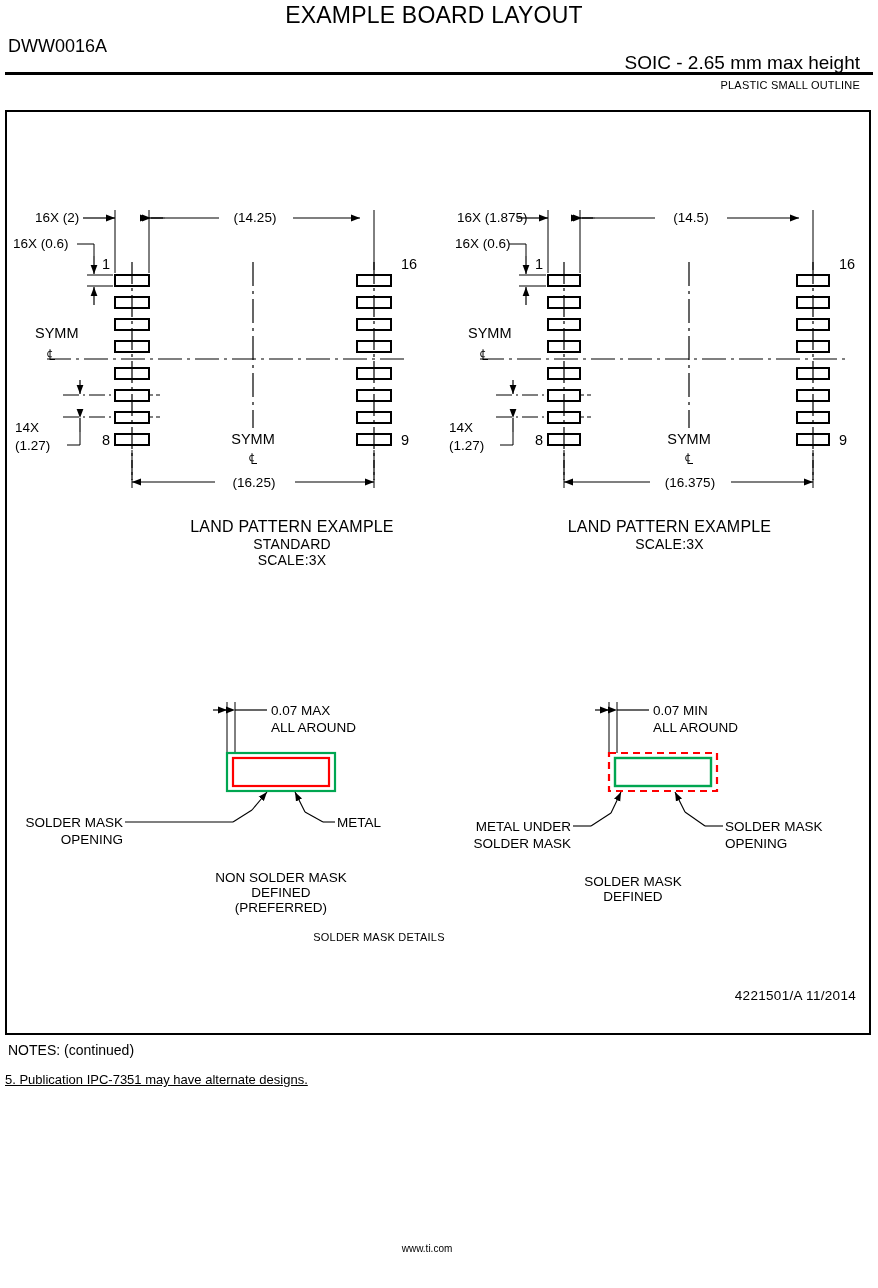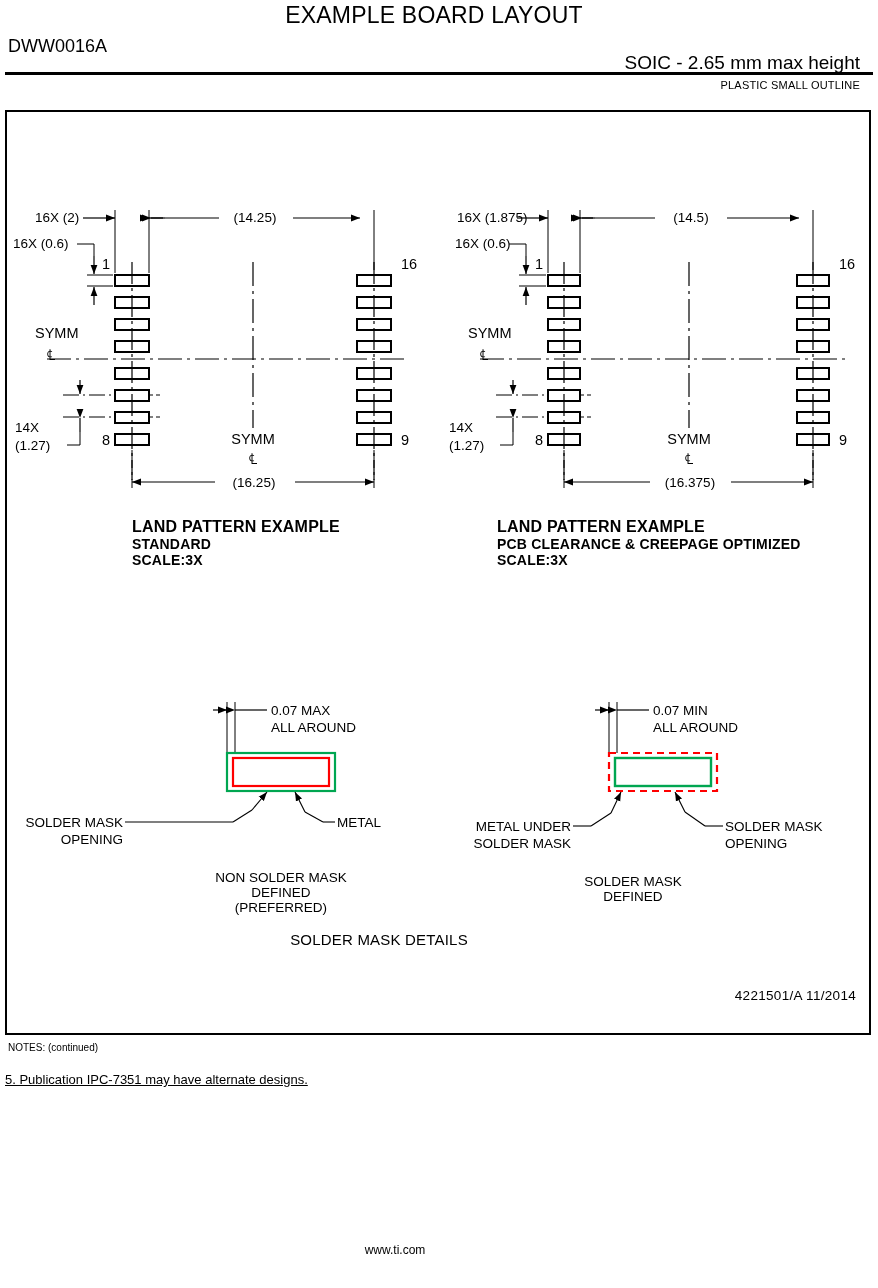--- a/index.html
+++ b/index.html
@@ -62,63 +62,64 @@
   }
 
   #drawing-svg {
     top: 110px;
     left: 5px;
     width: 866px;
     height: 925px;
   }
 
   
-  .caption-block { text-align: left; font-weight: bold; }
+  .caption-block { text-align: center; }
   .cap-main { font-size: 16px; letter-spacing: 0.2px; }
   .cap-sub  { font-size: 14px; letter-spacing: 0.2px; }
 
   #caption-left  { top: 518px; left: 132px; width: 320px; }
   #caption-right { top: 518px; left: 497px; width: 345px; }
 
   #solder-mask-details-title {
     top: 931px;
     left: 0;
     width: 758px;
     text-align: center;
-    font-size: 15px;
+    font-size: 11px;
     letter-spacing: 0.2px;
   }
   #drawing-number {
     top: 988px;
     right: 22px;
     font-size: 13.5px;
     font-weight: normal;
     letter-spacing: 0.3px;
   }
 
   
   #notes-heading {
     top: 1042px;
     left: 8px;
-    font-size: 10px;
+    font-size: 14px;
   }
   #notes-list {
     top: 1072px;
     left: 5px;
     font-size: 13px;
     line-height: 16px;
   }
   #notes-list div { white-space: nowrap; text-decoration: underline; }
 
   #footer-url {
     top: 1243px;
     left: 0;
     width: 790px;
     text-align: center;
-    font-size: 12px;
+    font-size: 10px;
+    padding-left: 32px;
   }
 
   
   svg text {
     font-family: "Liberation Sans", sans-serif;
     fill: #000;
   }
 </style>
 </head>
 <body>
@@ -368,21 +369,20 @@
 </svg>
 
 <div class="abs caption-block" id="caption-left">
   <div class="cap-main">LAND PATTERN EXAMPLE</div>
   <div class="cap-sub">STANDARD</div>
   <div class="cap-sub">SCALE:3X</div>
 </div>
 
 <div class="abs caption-block" id="caption-right">
   <div class="cap-main">LAND PATTERN EXAMPLE</div>
-  <div class="cap-sub">PCB CLEARANCE &amp; CREEPAGE OPTIMIZED</div>
   <div class="cap-sub">SCALE:3X</div>
 </div>
 
 <div class="abs" id="solder-mask-details-title">SOLDER MASK DETAILS</div>
 
 <div class="abs" id="drawing-number">4221501/A   11/2014</div>
 
 <div class="abs" id="notes-heading">NOTES: (continued)</div>
 
 <div class="abs" id="notes-list">

